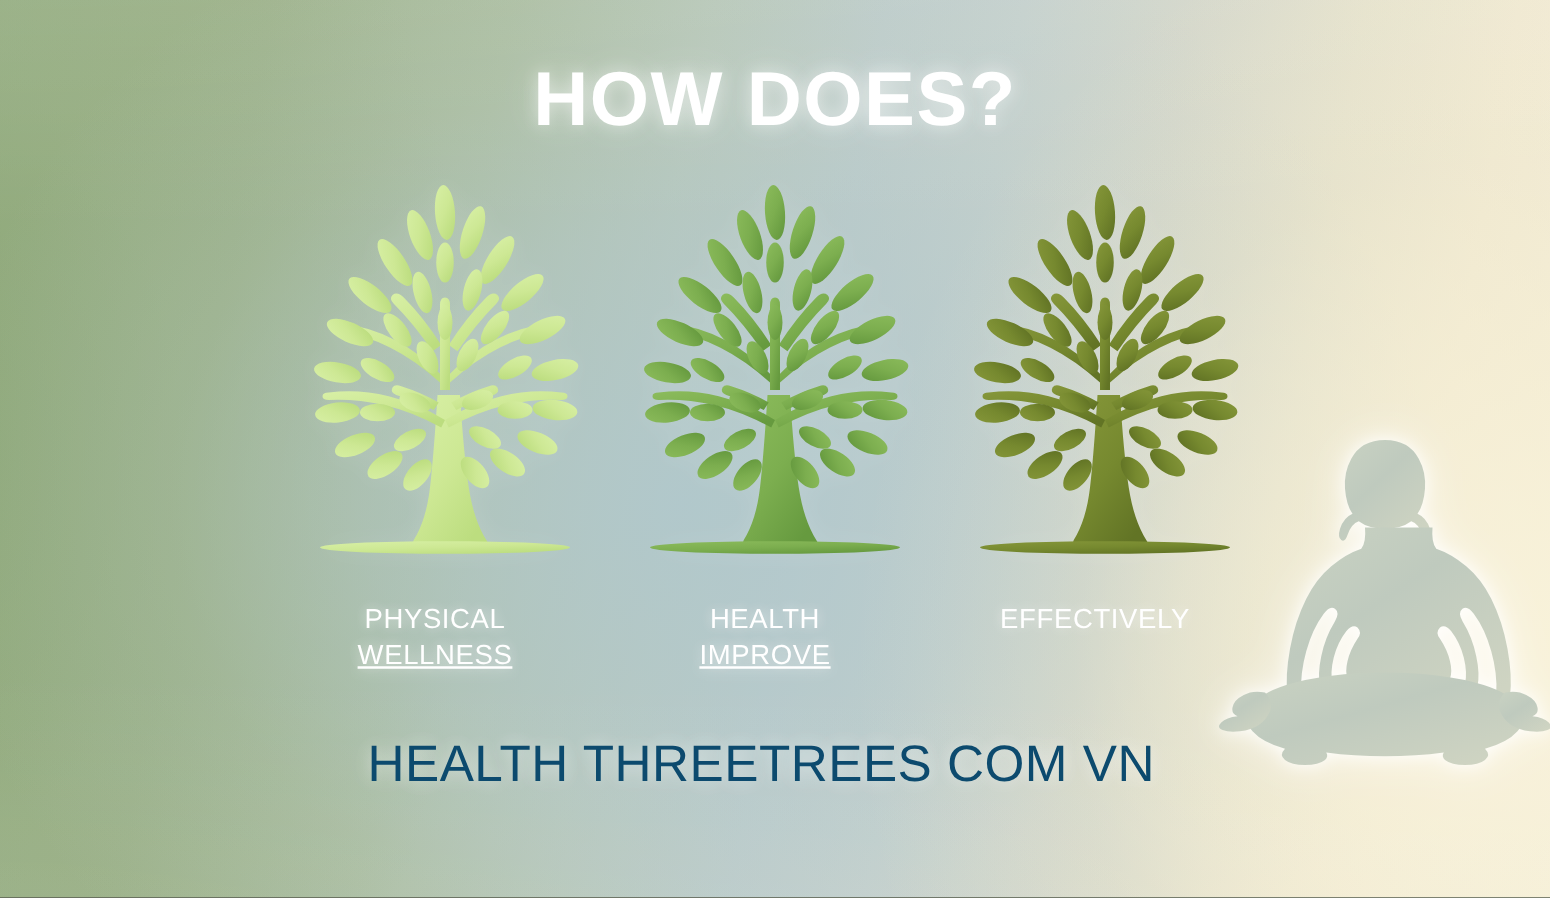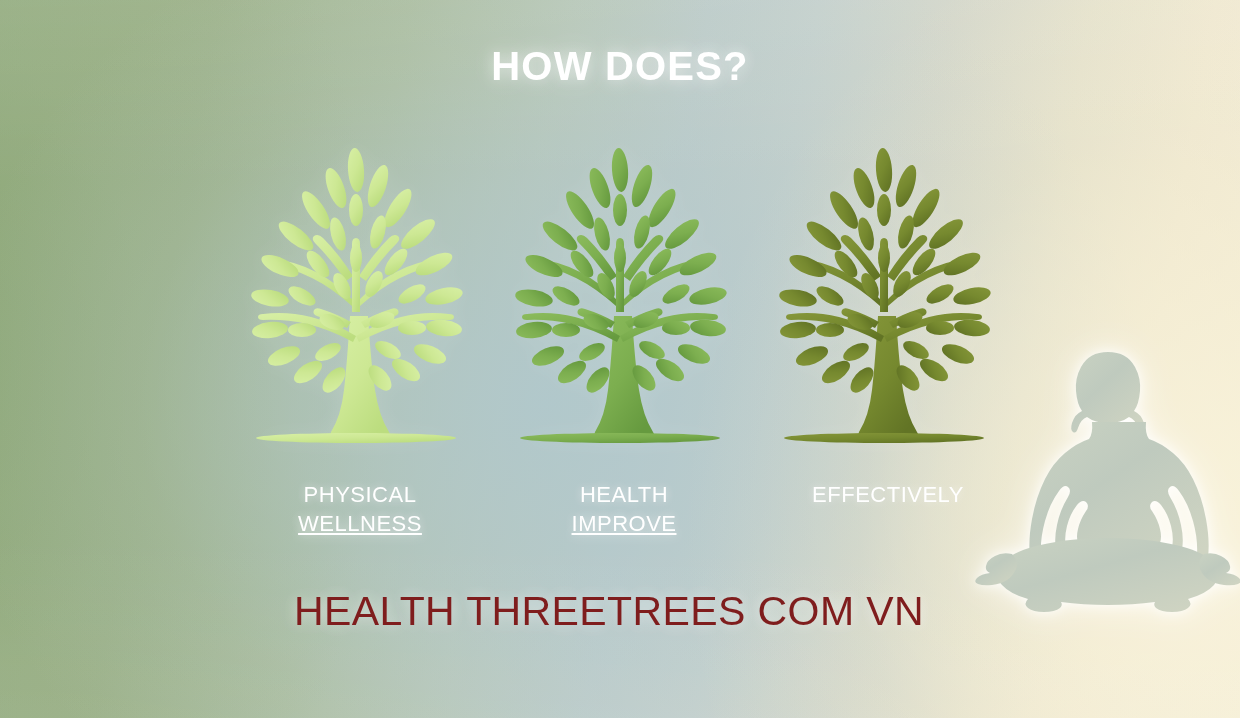--- a/index.html
+++ b/index.html
@@ -64,21 +64,21 @@
   }
 
   
   #headline {
     position: absolute;
     left: 0;
     right: 0;
     top: 44px;
     text-align: center;
     color: #ffffff;
-    font-size: 40px;
+    font-size: 61px;
     font-weight: 700;
     letter-spacing: 1.2px;
     text-shadow: 0 0 14px rgba(255,255,255,0.55),
                  0 0 34px rgba(255,255,255,0.3);
   }
 
   
   #tree-row {
     position: absolute;
     left: 232px;
@@ -97,21 +97,21 @@
   .tree-cell svg {
     display: block;
     width: 100%;
     height: 100%;
     filter: drop-shadow(0 0 10px rgba(255,255,255,0.12));
   }
 
   
   #label-row {
     position: absolute;
-    left: 236px;
+    left: 224px;
     top: 480px;
     width: 776px;
     display: flex;
     justify-content: space-between;
   }
   .tree-label {
     width: 248px;
     text-align: center;
     color: #ffffff;
     font-size: 22px;
@@ -124,21 +124,21 @@
   .tree-label .l2 { display: block; text-decoration: underline; }
 
   
   #bottom-text {
     position: absolute;
     left: 0;
     right: 0;
     top: 586px;
     padding-right: 22px;
     text-align: center;
-    color: #7f1d1d;
+    color: #0c4a6e;
     font-size: 41px;
     font-weight: 400;
     line-height: 1.26;
     letter-spacing: 0.4px;
     text-shadow: 0 0 13px rgba(255,255,255,0.5),
                  0 0 30px rgba(255,255,255,0.26);
   }
   #bottom-text .bl { display: block; }
 
   

